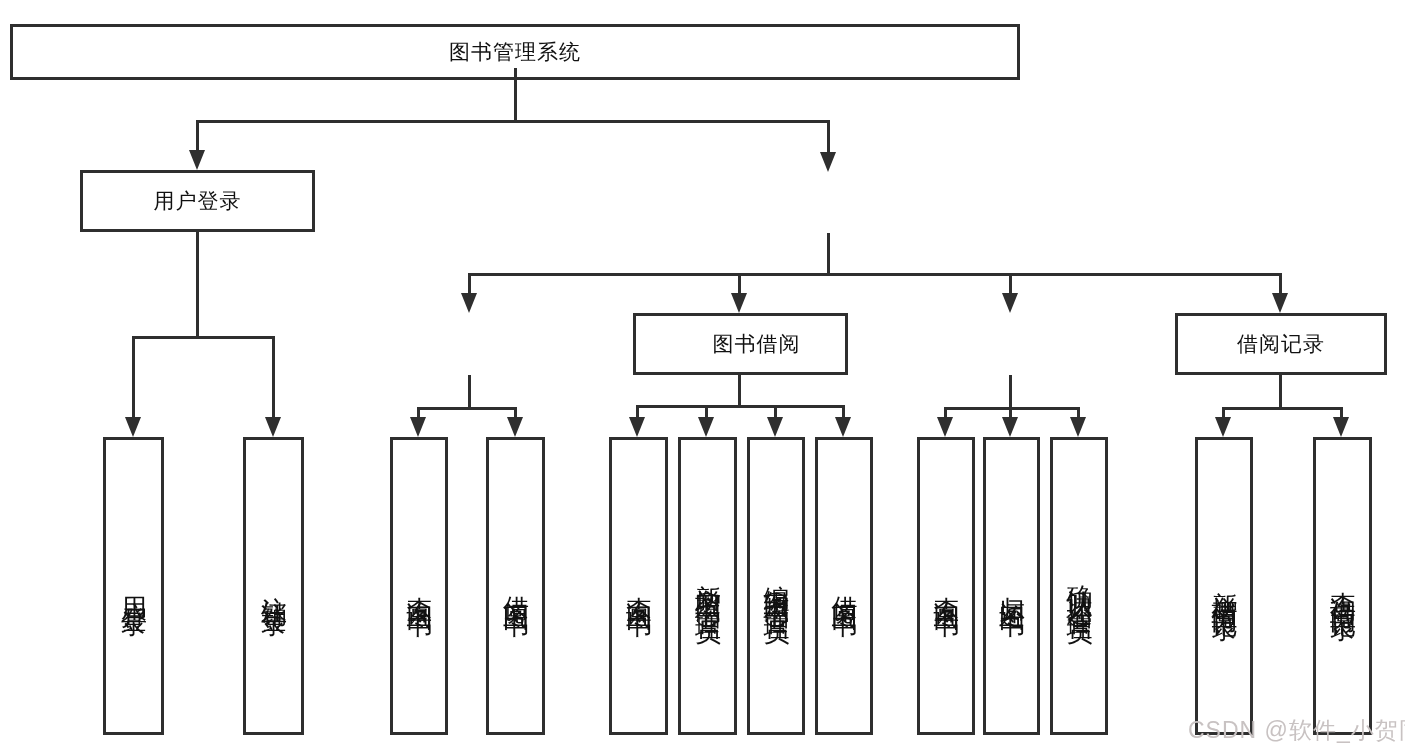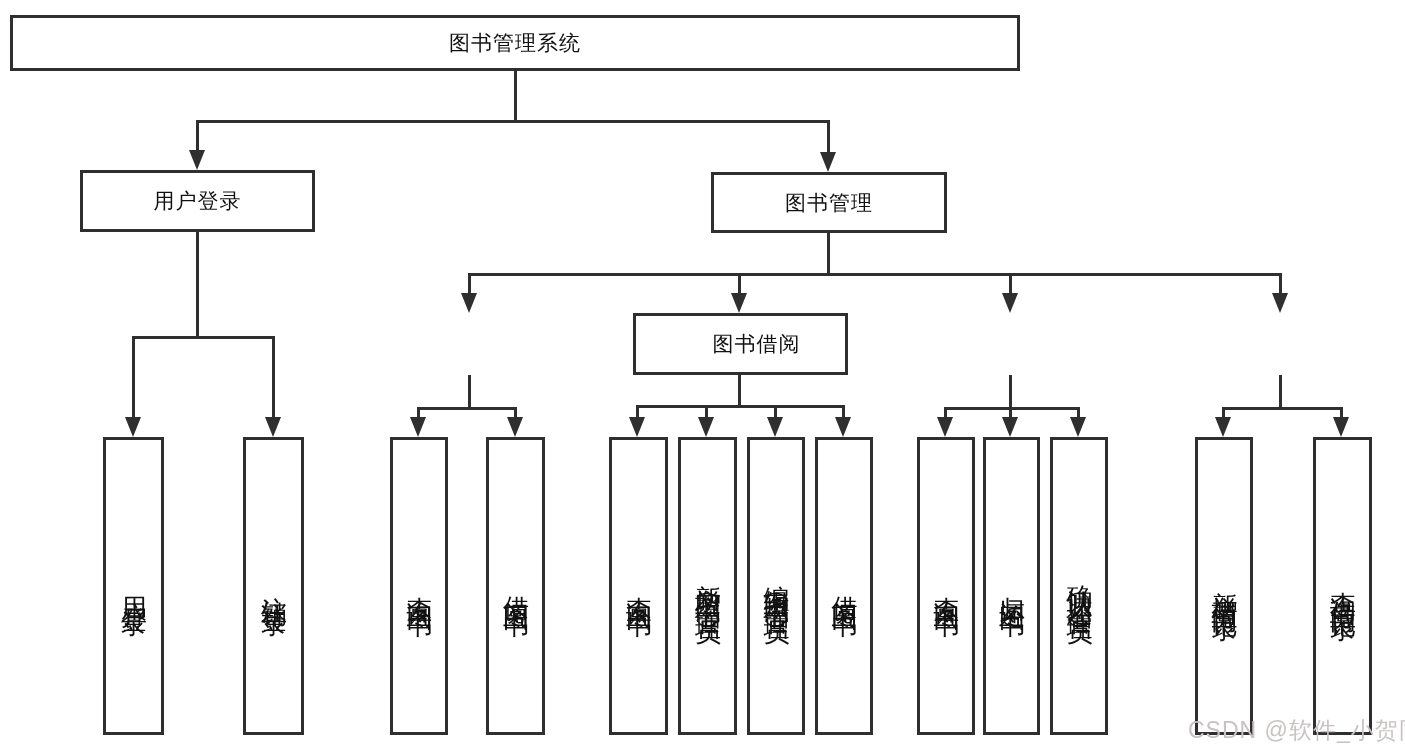--- a/index.html
+++ b/index.html
@@ -59,38 +59,38 @@
     letter-spacing:1px;
     z-index:5;
     white-space:nowrap;
   }
 </style>
 </head>
 <body>
 
 <div class="canvas">
 
-  <div class="box" style="left:10px;top:15px;width:1010px;height:56px;">
+  <div class="box" style="left:10px;top:24px;width:1010px;height:56px;">
     <span>图书管理系统</span>
   </div>
 
   <div class="box" style="left:80px;top:170px;width:235px;height:62px;">
     <span>用户登录</span>
   </div>
 
-  <div class="box" style="left:711px;top:172px;width:236px;height:61px;">
-    <span>图书管理</span>
-  </div>
 
 
   <div class="box" style="left:633px;top:313px;width:215px;height:62px;padding-left:32px;">
     <span>图书借阅</span>
   </div>
 
 
+  <div class="box" style="left:1175px;top:313px;width:212px;height:62px;">
+    <span>借阅记录</span>
+  </div>
 
   <div class="vbox" style="left:103px;top:437px;width:61px;height:298px;">
     <span>用户登录</span>
   </div>
   <div class="vbox" style="left:243px;top:437px;width:61px;height:298px;">
     <span>注销登录</span>
   </div>
 
   <div class="vbox" style="left:390px;top:437px;width:58px;height:298px;">
     <span>查询图书</span>

